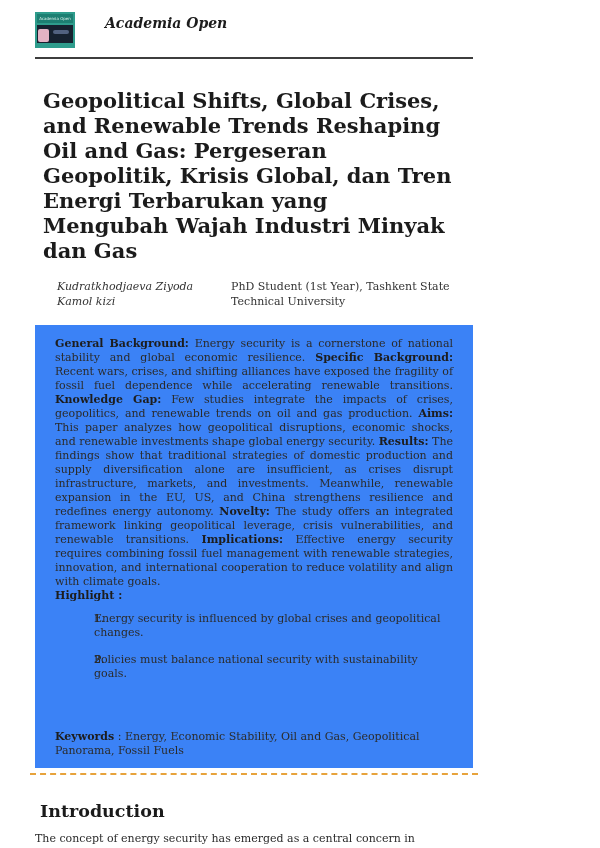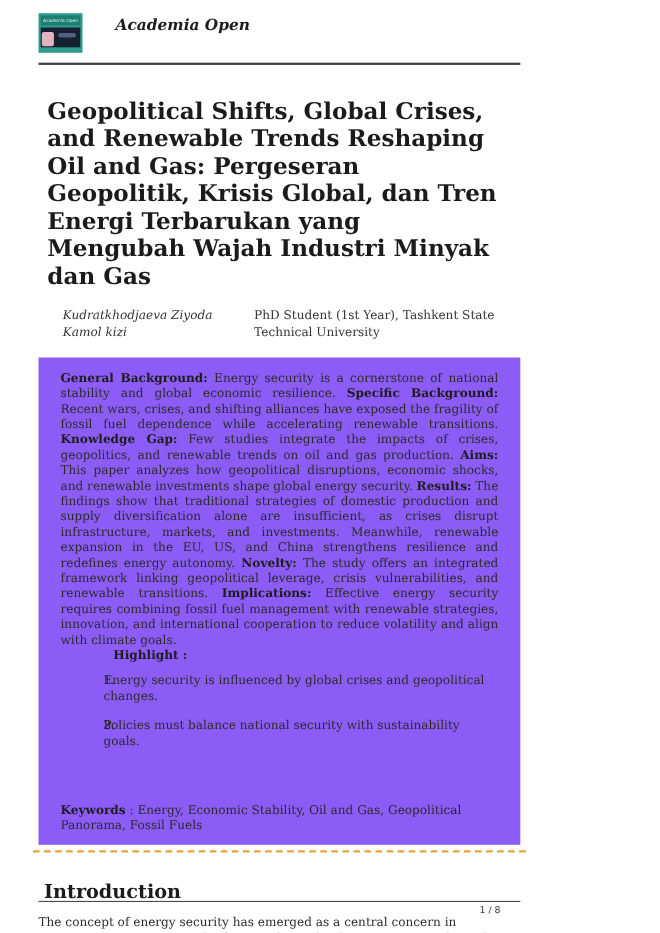--- a/index.html
+++ b/index.html
@@ -60,30 +60,30 @@
     display: flex; gap: 14px;
     margin: 16px 35px 16px 57px;
     font-size: 11px; line-height: 15px; color: #333333;
   }
   .author-name { width: 160px; font-style: italic; flex: 0 0 auto; }
   .author-affiliation { width: 282px; }
 
   
   .abstract-box {
     margin: 12px 35px 0 35px;
-    background: #8b5cf6;
+    background: #3b82f6;
     padding: 12px 20px 10px 20px;
   }
   .abstract-text {
     margin: 0;
     font-size: 11px; line-height: 14px;
     text-align: justify; color: #2b2b2b;
   }
   .abstract-text b { color: #1d1d1d; }
-  .hl-label { font-size: 11px; line-height: 14px; font-weight: bold; margin-left: 48px; }
+  .hl-label { font-size: 11px; line-height: 14px; font-weight: bold; }
   .hl-label b { color: #1d1d1d; }
   .highlights {
     list-style: none;
     margin: 9px 0 0 0;
     padding: 0 0 0 39px;
   }
   .highlights li {
     position: relative;
     font-size: 11px; line-height: 14px;
     margin-bottom: 13px; color: #2b2b2b;
@@ -160,17 +160,14 @@
     </ol>
 
     <div class="keywords-line"><b>Keywords</b><span> : Energy, Economic Stability, Oil and Gas, Geopolitical Panorama, Fossil Fuels</span></div>
   </div>
 
   <hr class="section-separator">
 
   <h2 class="intro-heading">Introduction</h2>
   <p class="intro-paragraph">The concept of energy security has emerged as a central concern in contemporary international relations, driven by the growing interdependence of nations and the increasing volatility of global energy markets. In an era defined by rapid geopolitical shifts, environmental challenges, and recurring global crises, the stability of energy supply chains has become both a strategic priority and a potential point of vulnerability[1]. New academic contributions have built on this insight by</p>
 
-  <div class="footer">
-    <div class="page-indicator">1 / 8</div>
-  </div>
 
 </div>
 
 </body></html>

